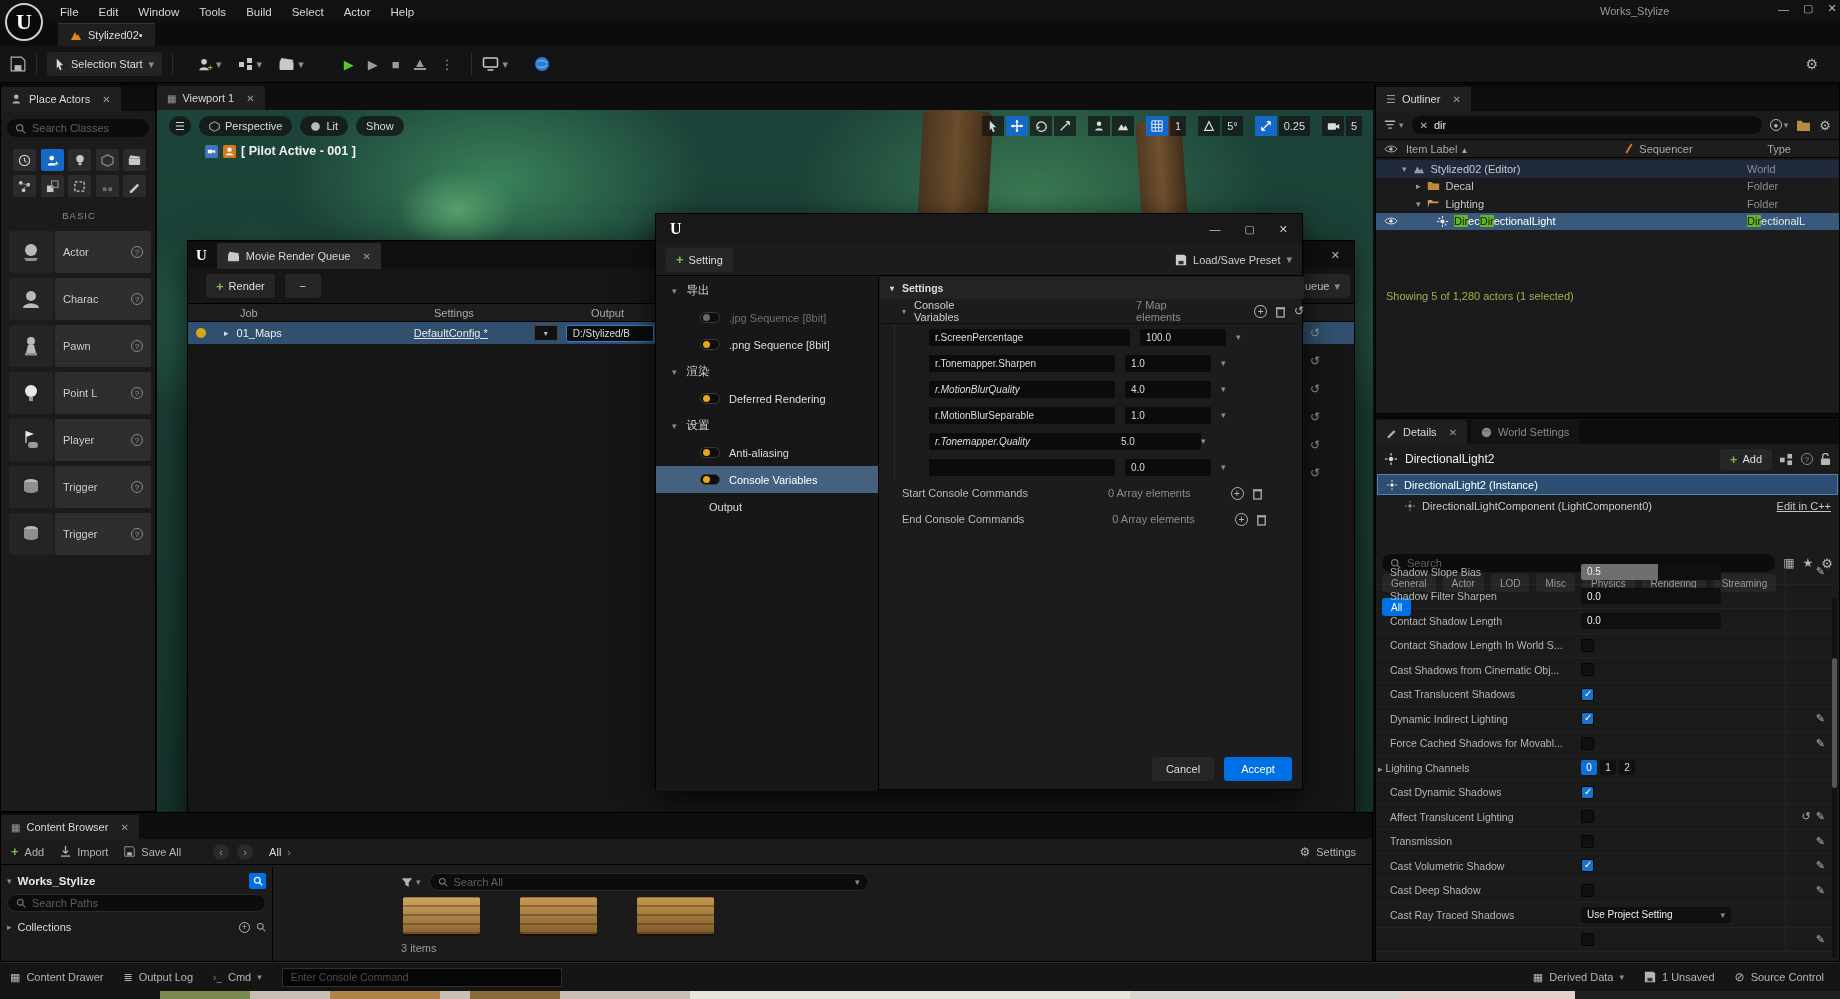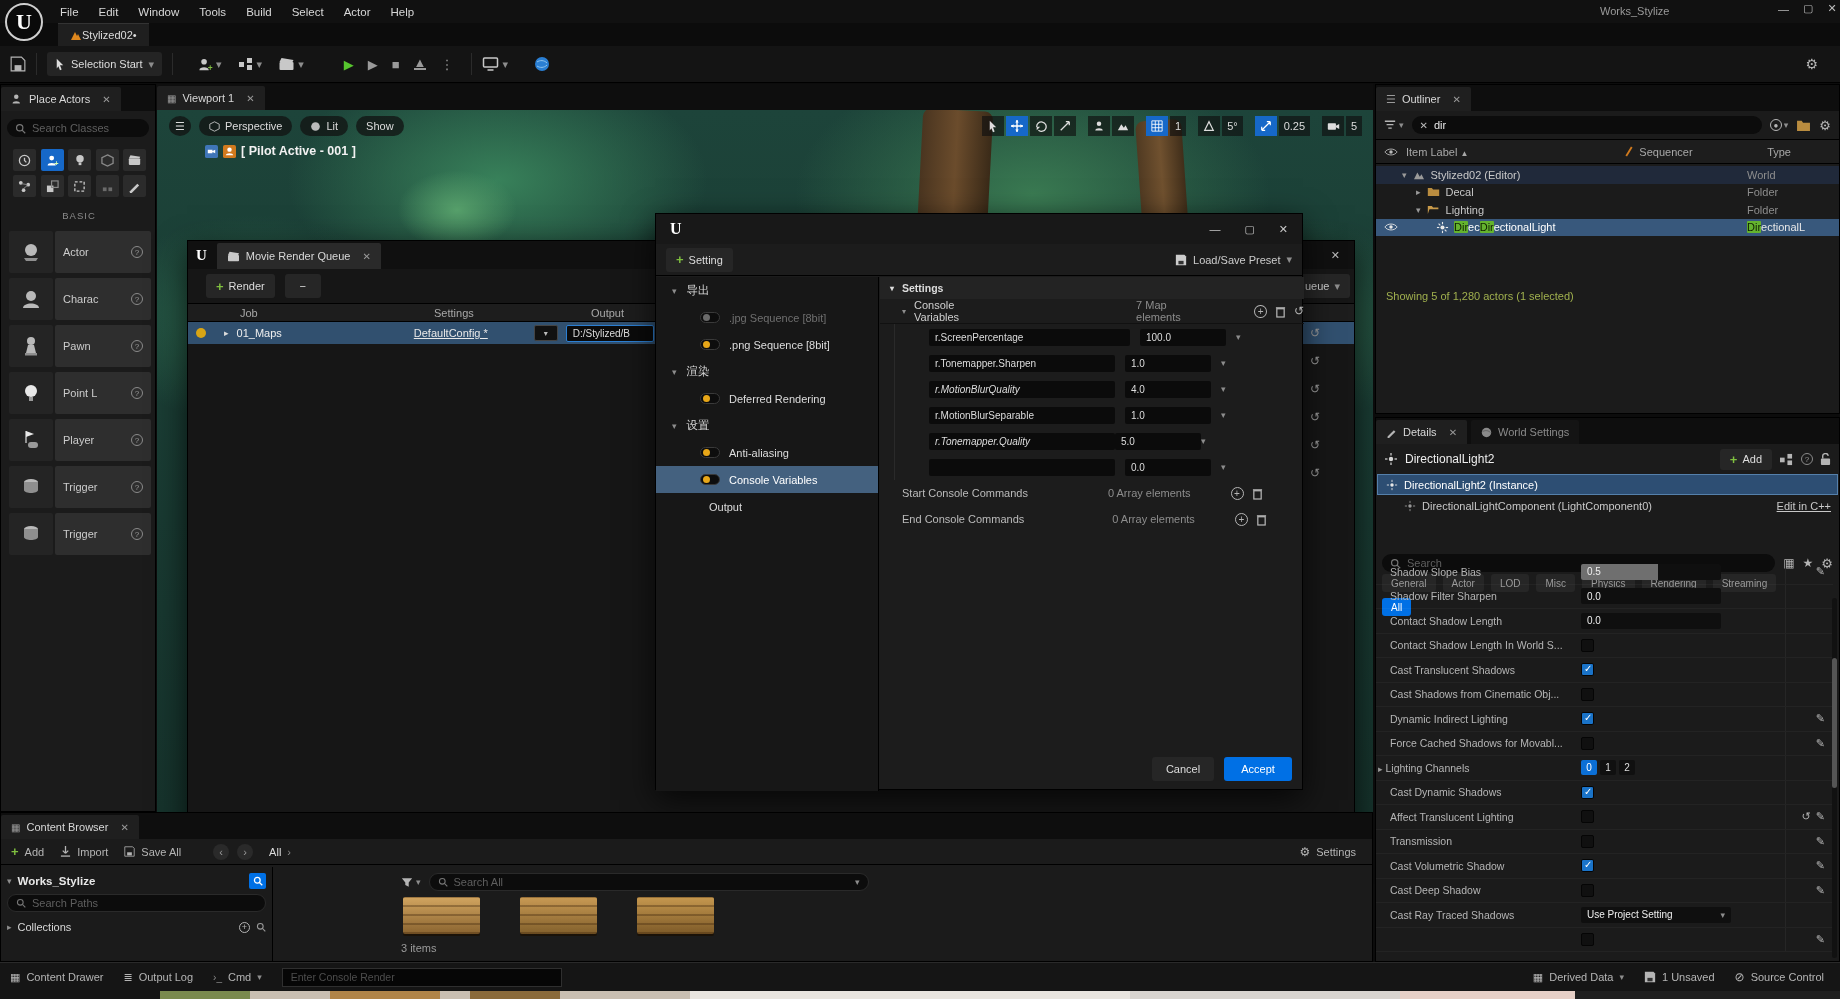--- a/index.html
+++ b/index.html
@@ -6,21 +6,21 @@
 html,body{background:#000}
 body{font-family:"Liberation Sans",sans-serif;font-size:11px;color:#ccc}
 #root{position:relative;width:1840px;height:999px;overflow:hidden;background:#0c0c0c}
 .abs{position:absolute}
 .flex{display:flex;align-items:center}
 svg{display:block}
 
 .menubar{left:0;top:0;width:1840px;height:23px;background:#111}
 .menu-item{padding:4px 10px;color:#d8d8d8;font-size:11.5px}
 .tabrow{left:46px;top:23px;width:1794px;height:23px;background:#0c0c0c}
-.level-tab{margin-left:12px;height:23px;padding:7px 12px;background:#1f1f1f;border-top:1px solid #333;color:#ddd;}
+.level-tab{margin-left:12px;height:23px;padding:7px 12px;background:#1f1f1f;border-top:1px solid #333;color:#ddd;gap:6px}
 .toolbar{left:0;top:46px;width:1840px;height:37px;background:#141414;border-bottom:1px solid #000}
 .tb-btn{background:#242424;border-radius:3px;height:24px;padding:0 8px;gap:6px;color:#ddd}
 .vdiv{width:1px;height:22px;background:#2b2b2b;margin:0 10px}
 .ulogo{width:38px;height:38px;border-radius:50%;border:2px solid #cfcfcf;display:flex;align-items:center;justify-content:center;background:#0a0a0a;font-family:"Liberation Serif",serif;font-weight:bold;font-size:22px;color:#fff}
 
 .panel{background:#1b1b1b;border:1px solid #000}
 .tabstrip{background:#0e0e0e;height:26px;display:flex;align-items:flex-end}
 .ptab{height:24px;padding:0 10px;background:#1f1f1f;color:#d8d8d8;gap:6px;border-radius:2px 2px 0 0;font-size:11px}
 .ptab.inactive{background:#141414;color:#8a8a8a}
 .close-x{color:#9a9a9a;font-size:10px;margin-left:6px}
@@ -700,21 +700,21 @@
           <span style="border:1px solid #b5b5b5;border-radius:50%;width:12px;height:12px;display:flex;align-items:center;justify-content:center;font-size:8px">●</span>
           <span class="gray" style="font-size:9px">▾</span>
         </span>
       <span>
           <svg width="15" height="12" viewBox="0 0 16 13">
             <path d="M1 2h5l1.5 2H15v9H1z" fill="#b98c3f"></path>
           </svg>
         </span>
       <span style="color:#b5b5b5;font-size:13px">⚙</span>
     </div>
-    <div class="thead flex" style="height:25px;padding:0 8px">
+    <div class="thead flex" style="height:19px;padding:0 8px">
       <span>
           <svg width="14" height="10" viewBox="0 0 16 10">
             <path d="M1 5c3-4.5 11-4.5 14 0-3 4.5-11 4.5-14 0z" fill="none" stroke="#bbb"></path>
             <circle cx="8" cy="5" r="2" fill="#bbb"></circle>
           </svg>
         </span>
       <span style="margin-left:8px"><span>Item Label</span> <span style="font-size:8px">▲</span></span>
       <span class="flex" style="margin-left:156px;gap:5px">
           <svg width="10" height="11" viewBox="0 0 10 12">
             <path d="M2 11L8 1" stroke="#d07a1e" stroke-width="2"></path>
@@ -902,30 +902,30 @@
           <div class="pic"></div>
         </div>
       <div class="prow">
           <span class="plab">Contact Shadow Length In World S...</span>
           <div class="pctl">
             <span class="cb"></span>
           </div>
           <div class="pic"></div>
         </div>
       <div class="prow">
+          <span class="plab">Cast Shadows from Cinematic Obj...</span>
+          <div class="pctl">
+            <span class="cb"></span>
+          </div>
+          <div class="pic"></div>
+        </div>
+      <div class="prow">
           <span class="plab">Cast Translucent Shadows</span>
           <div class="pctl">
             <span class="cb on"></span>
-          </div>
-          <div class="pic"></div>
-        </div>
-      <div class="prow">
-          <span class="plab">Cast Shadows from Cinematic Obj...</span>
-          <div class="pctl">
-            <span class="cb"></span>
           </div>
           <div class="pic"></div>
         </div>
       <div class="prow">
           <span class="plab">Dynamic Indirect Lighting</span>
           <div class="pctl">
             <span class="cb on"></span>
           </div>
           <div class="pic">
             <span class="pencil">✎</span>
@@ -1123,21 +1123,21 @@
     <span class="sb-item">
         <span style="font-size:11px">≣</span>
         <span>Output Log</span>
       </span>
     <span class="sb-item">
         <span style="font-size:10px;color:#8a8a8a">›_</span>
         <span>Cmd</span>
         <span class="gray" style="font-size:9px">▾</span>
       </span>
     <div style="width:280px;height:19px;background:#060606;border:1px solid #2f2f2f;display:flex;align-items:center;padding:0 8px;color:#4d4d4d;font-size:10.5px">
-        <span>Enter Console Render</span>
+        <span>Enter Console Command</span>
       </div>
     <span class="sb-item" style="margin-left:auto">
         <span style="font-size:11px">▦</span>
         <span>Derived Data</span>
         <span class="gray" style="font-size:9px">▾</span>
       </span>
     <span class="sb-item">
         <svg width="12" height="12" viewBox="0 0 14 14">
           <path d="M1 1h10l2 2v10H1z" fill="#b5b5b5"></path>
           <rect x="4" y="8" width="6" height="4" fill="#333"></rect>

